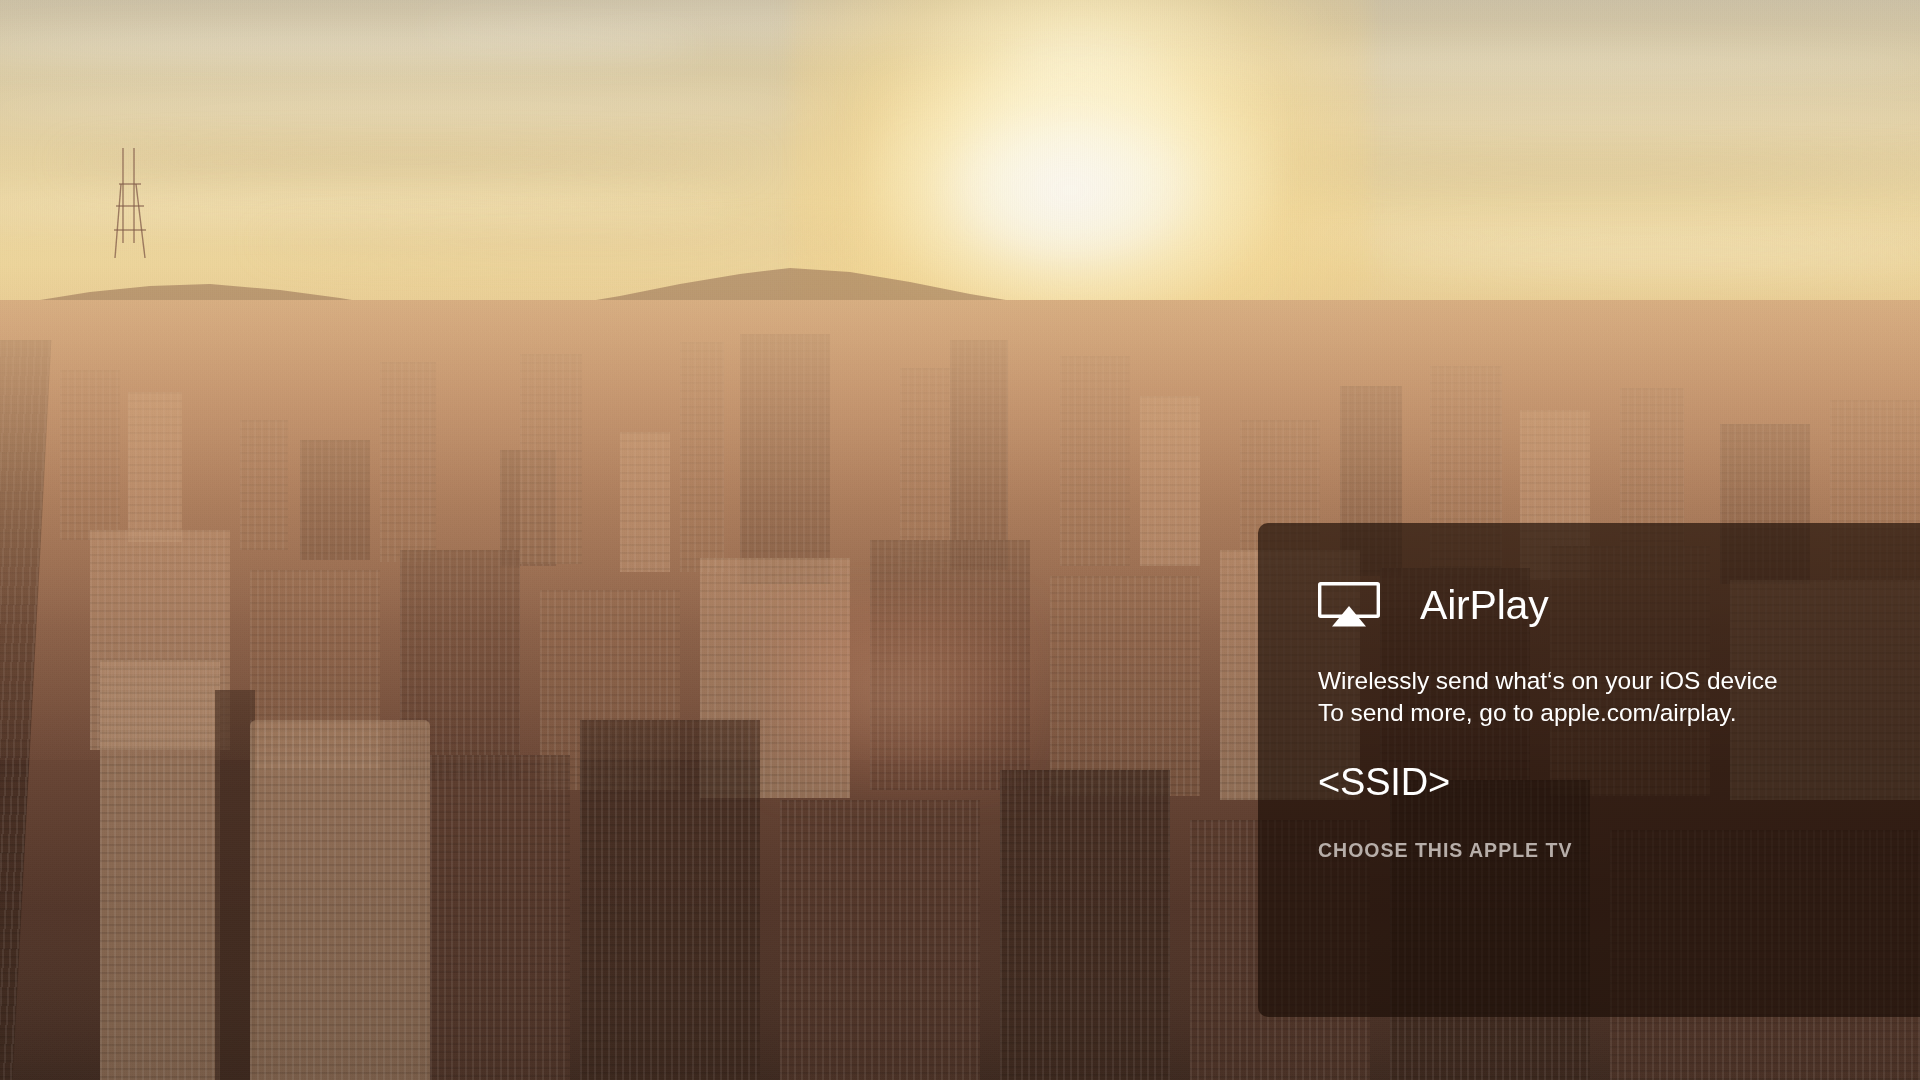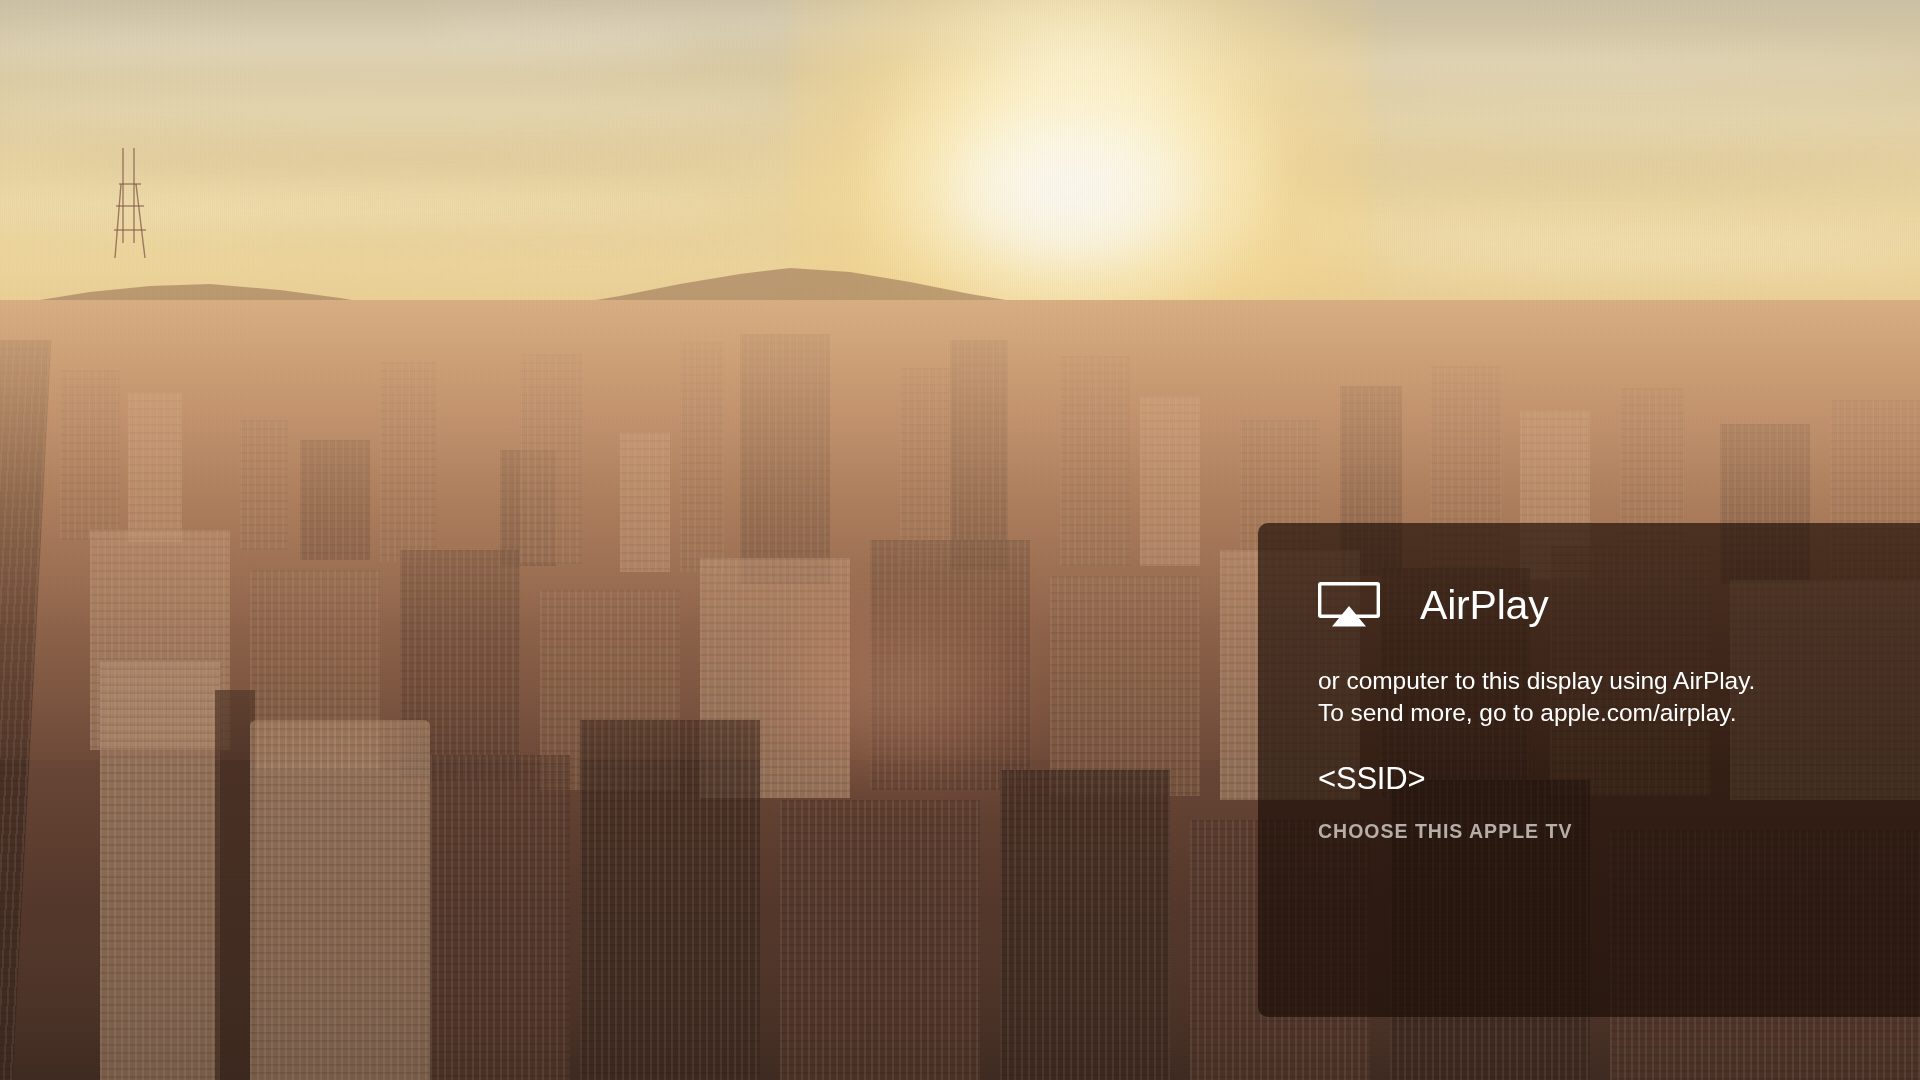--- a/index.html
+++ b/index.html
@@ -202,35 +202,35 @@
     color: #ffffff;
     font-size: 24.5px;
     font-weight: 400;
     line-height: 32px;
     letter-spacing: -0.05px;
     max-width: 520px;
   }
   .panel-desc div { white-space: nowrap; }
 
   .section { margin-top: 34px; }
-  .section.second { margin-top: 26px; }
+  .section.second { margin-top: 38px; }
 
   .section-label {
     color: #b7aea9;
     font-size: 19.5px;
     font-weight: 700;
     letter-spacing: 1.0px;
     line-height: 1;
     text-transform: uppercase;
   }
 
   .section-value {
     margin-top: 13px;
     color: #ffffff;
-    font-size: 31px;
+    font-size: 38px;
     font-weight: 400;
     letter-spacing: -0.2px;
     line-height: 1.05;
   }
 </style>
 </head>
 <body>
 
 <div id="screen">
 
@@ -416,21 +416,21 @@
 
     <div class="panel-head">
       <svg class="airplay-icon" viewBox="0 0 62 46">
         <rect x="1.7" y="1.7" width="58.6" height="32.6" rx="1" fill="none" stroke="#ffffff" stroke-width="3.4"></rect>
         <polygon points="31,24 48,44.5 14,44.5" fill="#ffffff"></polygon>
       </svg>
       <div class="panel-title">AirPlay</div>
     </div>
 
     <div class="panel-desc">
-      <div>or computer to this display using AirPlay.</div>
+      <div>Wirelessly send what‘s on your iOS device</div>
       <div>To send more, go to apple.com/airplay.</div>
     </div>
 
     <div class="section">
       <div class="section-value">&lt;SSID&gt;</div>
     </div>
 
     <div class="section second">
       <div class="section-label">CHOOSE THIS APPLE TV</div>
     </div>

